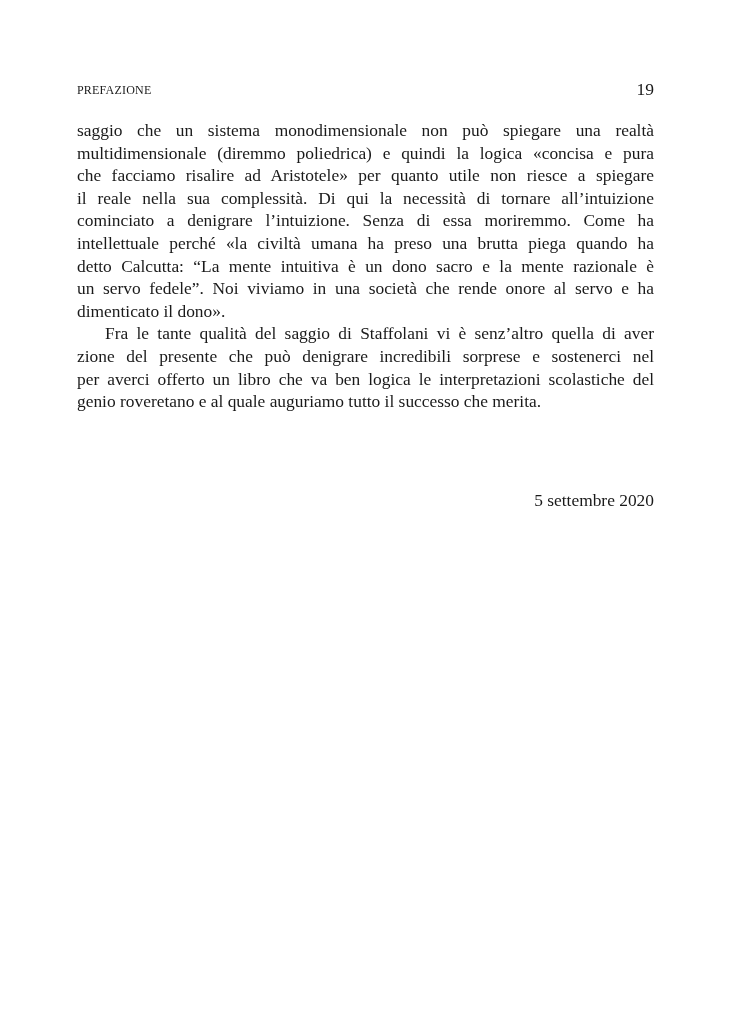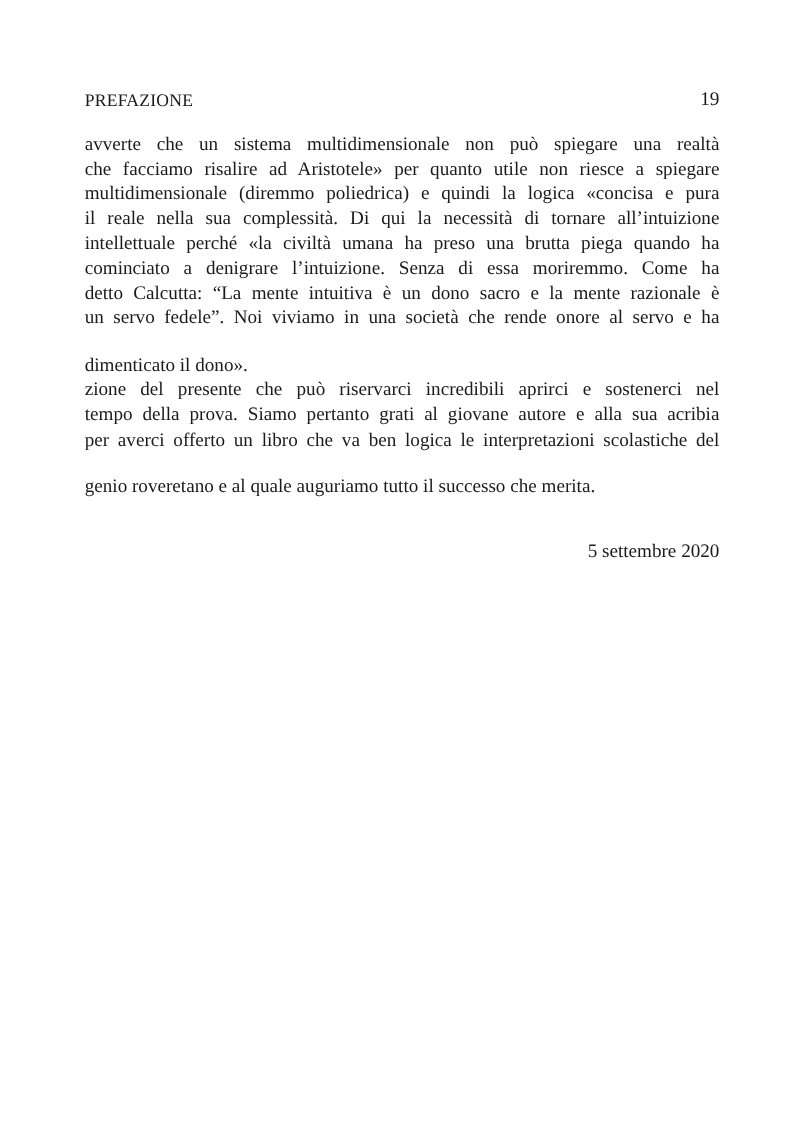--- a/index.html
+++ b/index.html
@@ -25,21 +25,21 @@
       position: absolute;
       top: 80px;
       left: 0;
       width: 577px;
       height: 20px;
     }
     .header-title {
       position: absolute;
       left: 0;
       top: 3px;
-      font-size: 16px;
+      font-size: 12px;
       letter-spacing: 0.2px;
       text-transform: uppercase;
     }
     .page-number {
       position: absolute;
       right: 0;
       top: -1px;
       font-size: 17.5px;
     }
     .body-text {
@@ -53,21 +53,20 @@
     }
     .line {
       display: block;
       text-align: justify;
       text-align-last: justify;
       white-space: nowrap;
       height: 22.6px;
     }
     .line.last {
       text-align-last: left;
-      margin-top: 20px;
     }
     .line.indent {
       padding-left: 28px;
     }
     .signature {
       position: absolute;
       top: 489px;
       right: 0;
       text-align: right;
       font-size: 17.4px;
@@ -82,33 +81,33 @@
 <body>
 
 <div class="page">
   <div class="running-header">
     <span class="header-title">PREFAZIONE</span>
     <span class="page-number">19</span>
   </div>
 
   <div class="body-text">
     <div>
-      <span class="line">avverte che un sistema multidimensionale non può spiegare una realtà</span>
+      <span class="line">saggio che un sistema monodimensionale non può spiegare una realtà</span>
+      <span class="line">multidimensionale (diremmo poliedrica) e quindi la logica «concisa e pura</span>
       <span class="line">che facciamo risalire ad Aristotele» per quanto utile non riesce a spiegare</span>
-      <span class="line">multidimensionale (diremmo poliedrica) e quindi la logica «concisa e pura</span>
       <span class="line">il reale nella sua complessità. Di qui la necessità di tornare all’intuizione</span>
+      <span class="line">cominciato a denigrare l’intuizione. Senza di essa moriremmo. Come ha</span>
       <span class="line">intellettuale perché «la civiltà umana ha preso una brutta piega quando ha</span>
-      <span class="line">cominciato a denigrare l’intuizione. Senza di essa moriremmo. Come ha</span>
       <span class="line">detto Calcutta: “La mente intuitiva è un dono sacro e la mente razionale è</span>
       <span class="line">un servo fedele”. Noi viviamo in una società che rende onore al servo e ha</span>
       <span class="line last">dimenticato il dono».</span>
     </div>
     <div>
-      <span class="line">zione del presente che può riservarci incredibili aprirci e sostenerci nel</span>
-      <span class="line">tempo della prova. Siamo pertanto grati al giovane autore e alla sua acribia</span>
+      <span class="line indent">Fra le tante qualità del saggio di Staffolani vi è senz’altro quella di aver</span>
+      <span class="line">zione del presente che può denigrare incredibili sorprese e sostenerci nel</span>
       <span class="line">per averci offerto un libro che va ben logica le interpretazioni scolastiche del</span>
       <span class="line last">genio roveretano e al quale auguriamo tutto il successo che merita.</span>
     </div>
   </div>
 
   <div class="signature">
     <div>5 settembre 2020</div>
   </div>
 </div>
 

